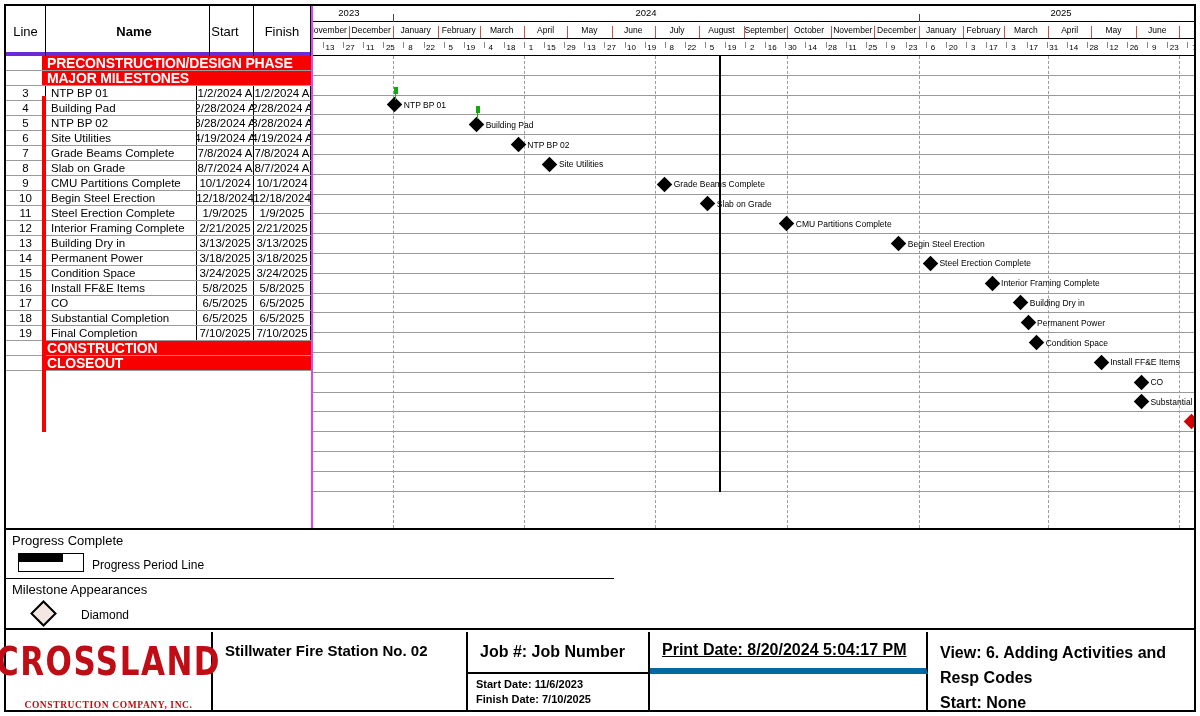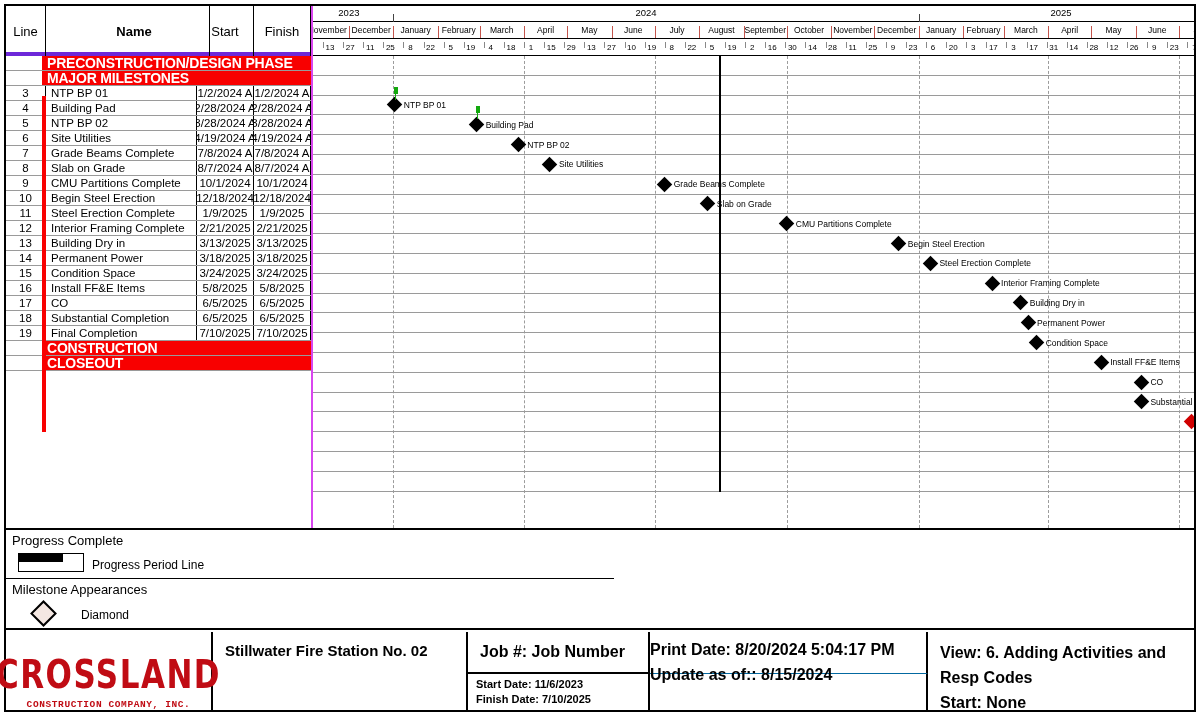--- a/index.html
+++ b/index.html
@@ -182,34 +182,34 @@
   }
   .tb-logo{left:0;top:0;width:207px;height:78px;
            display:flex;flex-direction:column;align-items:center;justify-content:flex-end;}
   .logo-main{
     font-family:"DejaVu Sans", sans-serif;
     font-weight:bold;font-size:31px;color:#c00c14;
     letter-spacing:1.5px;line-height:1;
     transform:scaleY(1.25);
   }
   .logo-sub{
-    font-family:Liberation Mono, monospace;
+    font-family:Liberation Serif, serif;
     font-weight:bold;font-size:9.5px;color:#c00c14;
-    letter-spacing:0.6px;margin-top:9px;
+    letter-spacing:0.6px;margin-top:23px;
   }
   .tb-proj{left:207px;top:0;width:255px;height:78px;
            display:flex;align-items:flex-start;padding:10px 10px 0 12px;}
   .proj-name{font-weight:bold;font-size:15px;color:#000;line-height:1.25;}
   .tb-job{left:462px;top:0;width:182px;height:42px;
           display:flex;align-items:center;padding-left:12px;
           border-bottom:2px solid #000;}
   .tb-dates{left:462px;top:42px;width:182px;height:36px;
             display:flex;flex-direction:column;justify-content:center;padding-left:8px;}
   .tb-print{left:644px;top:0;width:278px;height:42px;
-            padding:6px 0 0 0;border-bottom:1px solid #0369a1;}
+            padding:6px 0 0 12px;border-bottom:6px solid #0369a1;text-decoration:underline;}
   .tb-blank{left:644px;top:42px;width:278px;height:36px;}
   .tb-view{left:922px;top:0;width:266px;height:78px;
            padding:9px 0 0 12px;border-right:none;}
   .tb-txt{font-weight:bold;font-size:16px;color:#000;line-height:1.55;}
   .tb-txt.sm{font-size:11px;line-height:1.35;}
   .tb-gap{margin-top:9px;}
 </style>
 </head>
 <body>
 
@@ -600,21 +600,20 @@
     </div>
     <div class="tb-cell tb-job">
       <div class="tb-txt">Job #: Job Number</div>
     </div>
     <div class="tb-cell tb-dates">
       <div class="tb-txt sm">Start Date: 11/6/2023</div>
       <div class="tb-txt sm">Finish Date: 7/10/2025</div>
     </div>
     <div class="tb-cell tb-print">
       <div class="tb-txt">Print Date: 8/20/2024 5:04:17 PM</div>
-      <div class="tb-txt">Update as of:: 8/15/2024</div>
     </div>
     <div class="tb-cell tb-blank"></div>
     <div class="tb-cell tb-view">
       <div class="tb-txt">View: 6. Adding Activities and Resp Codes</div>
       <div class="tb-txt">Start: None</div>
       <div class="tb-txt tb-gap">Page 1 of 1</div>
     </div>
   </div>
 </div>
 

